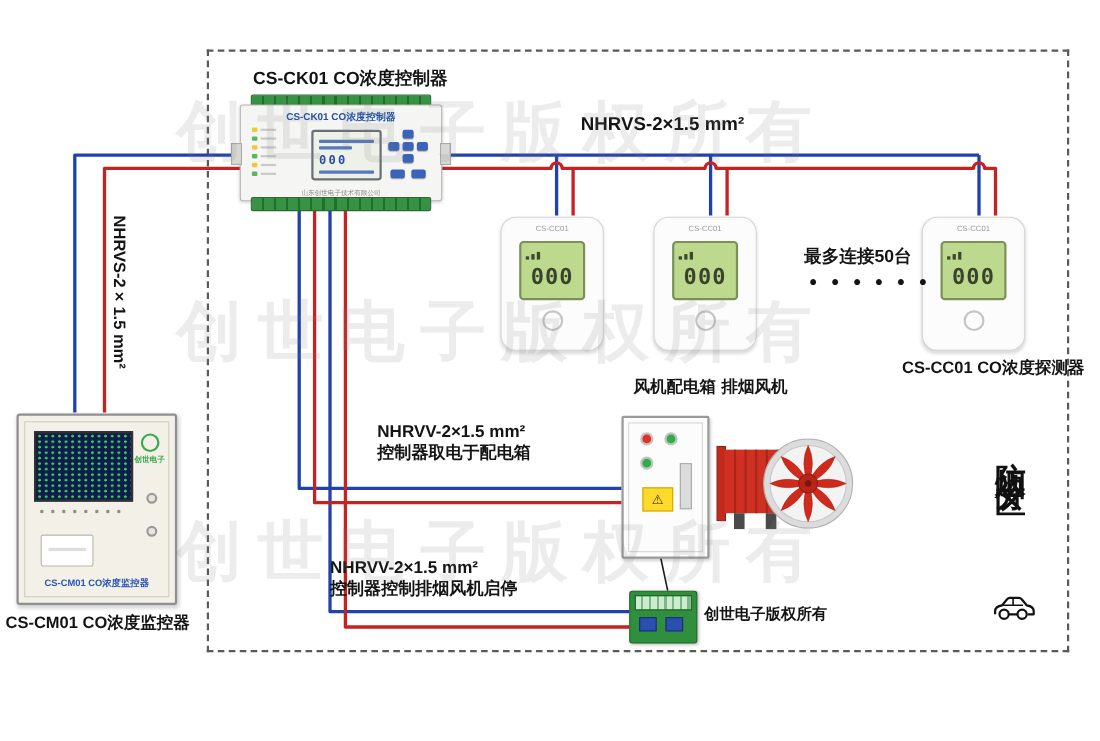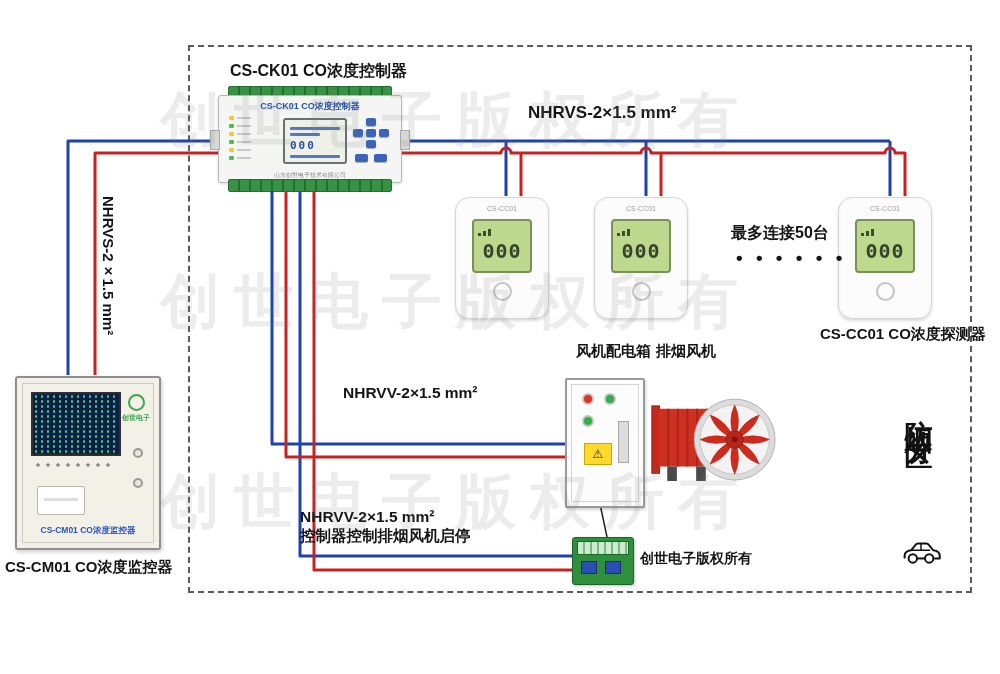--- a/index.html
+++ b/index.html
@@ -295,20 +295,21 @@
   <div class="lbl" style="left:230px;top:61px;font-size:16px">CS-CK01 CO浓度控制器</div>
   <div class="lbl" style="left:528px;top:103px;font-size:17px">NHRVS-2×1.5 mm²</div>
   <div class="lbl" style="left:731px;top:223px;font-size:16px">最多连接50台</div>
   <div class="lbl" style="left:736px;top:247px;font-size:19px;letter-spacing:4px">• • • • • •</div>
   <div class="lbl" style="left:820px;top:325px;font-size:15px">CS-CC01 CO浓度探测器</div>
   <div class="lbl" style="left:576px;top:342px;font-size:15px">风机配电箱</div>
   <div class="lbl" style="left:656px;top:342px;font-size:15px">排烟风机</div>
 
   <div class="lbl two-line" style="left:343px;top:383px;font-size:15.5px">
     <div>NHRVV-2×1.5 mm²</div>
+    <div>控制器取电于配电箱</div>
   </div>
 
   <div class="lbl two-line" style="left:300px;top:507px;font-size:15.5px">
     <div>NHRVV-2×1.5 mm²</div>
     <div>控制器控制排烟风机启停</div>
   </div>
 
   <div class="lbl" style="left:640px;top:550px;font-size:14px">创世电子版权所有</div>
 
   <div class="lbl two-line" style="left:5px;top:558px;font-size:15px">

